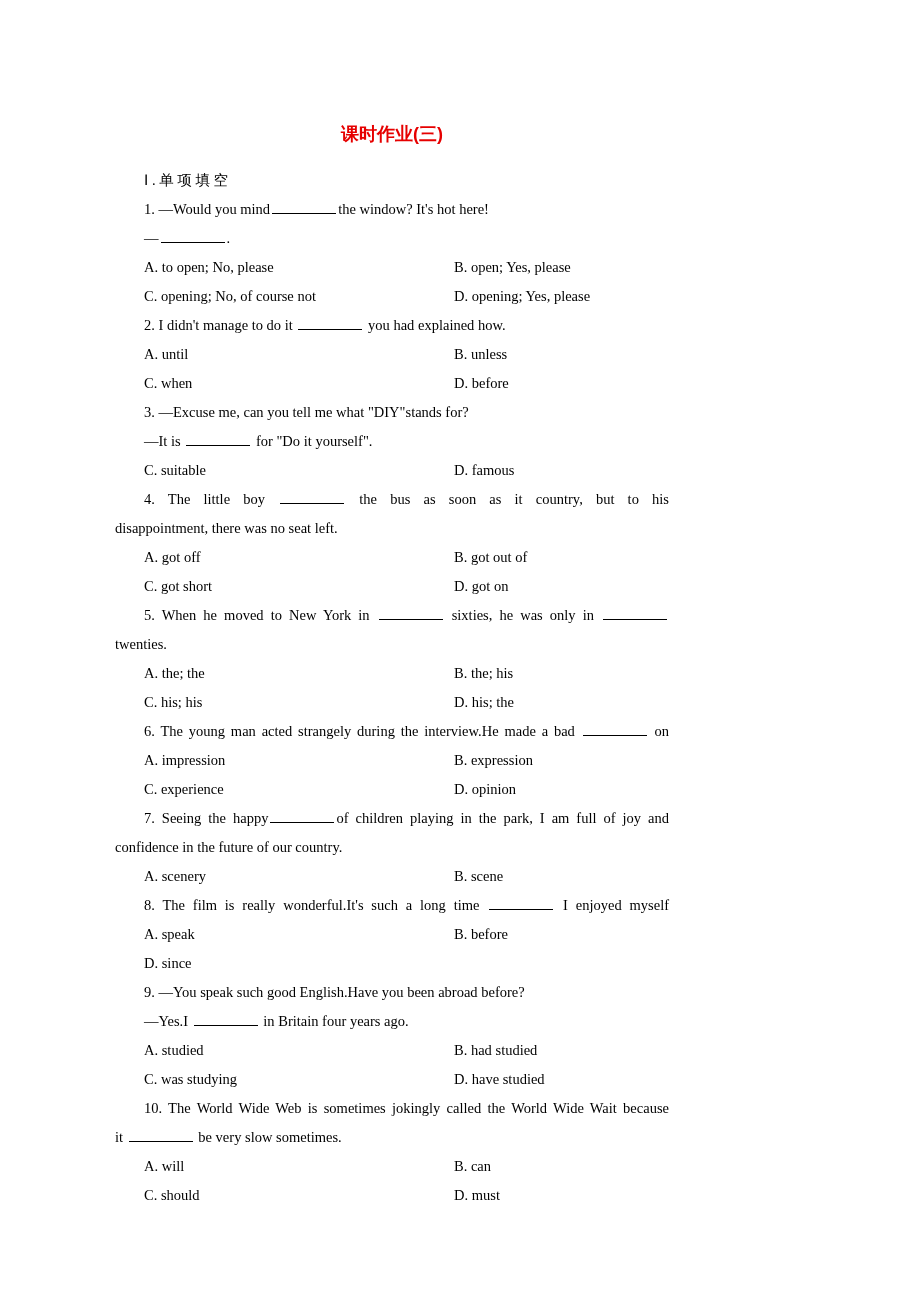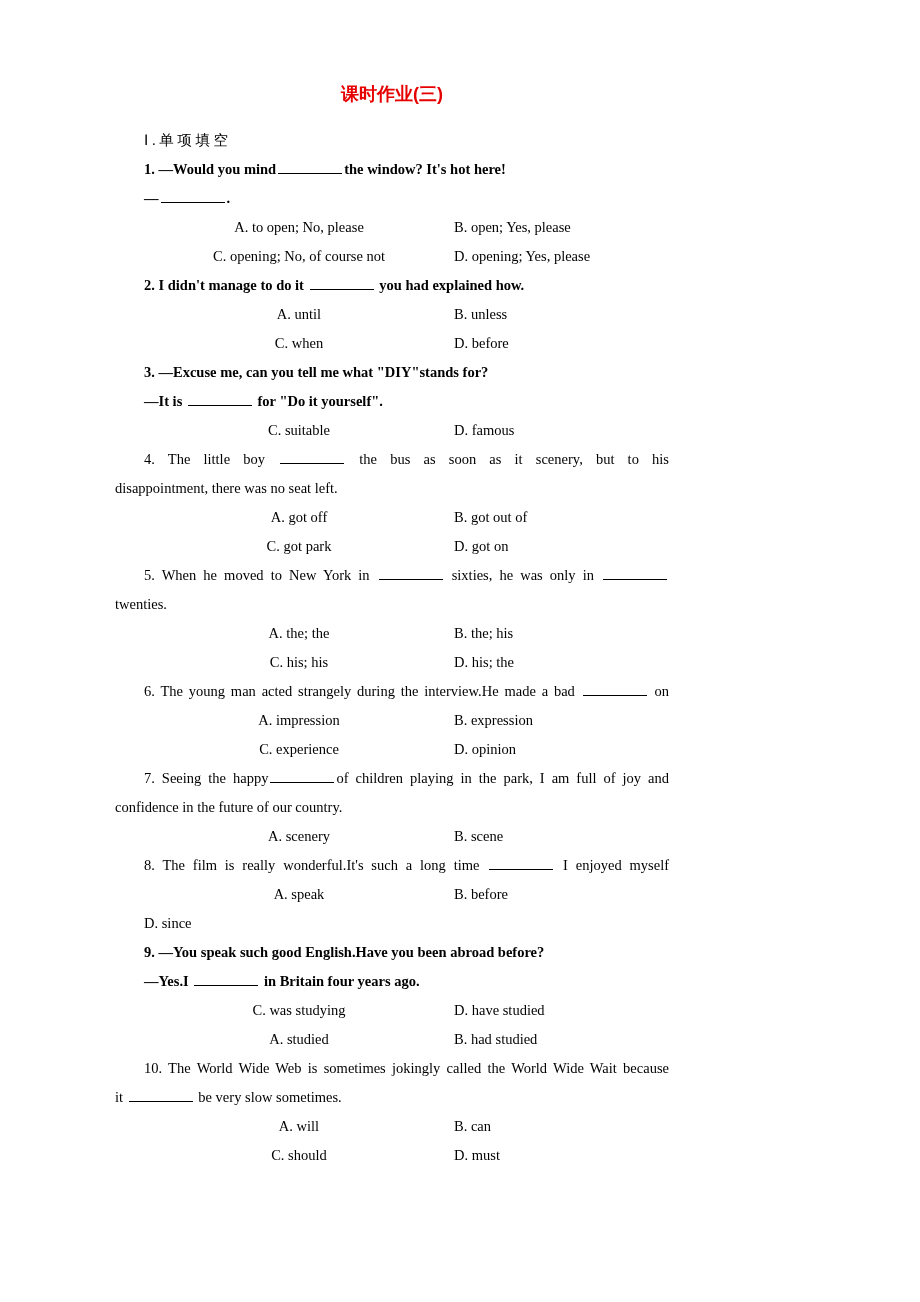--- a/index.html
+++ b/index.html
@@ -8,57 +8,56 @@
     background: #fff;
     font-family: "SimSun", "宋体", serif;
     font-size: 14.5px;
     line-height: 2;
     color: #000;
   }
   .page {
     width: 784px;
     height: 1302px;
     box-sizing: border-box;
-    padding: 76px 115px 80px 115px;
+    padding: 116px 115px 80px 115px;
     position: relative;
   }
   .title {
     text-align: center;
     color: #e60000;
     font-weight: bold;
     font-size: 18px;
     margin-bottom: 14px;
     font-family: "SimHei", "黑体", sans-serif;
   }
   .section-label {
     text-indent: 2em;
     letter-spacing: 0.25em;
   }
   .stem {
     text-indent: 2em;
     text-align: justify;
-    font-weight: bold;
   }
   .stem-justify {
     text-align: justify;
     text-align-last: justify; 
     text-indent: 2em;
   }
   .stem-cont {
     text-align: justify;
     text-indent: 0;
   }
   .options {
     display: flex;
     padding-left: 2em;
   }
   .options .col {
     flex: 0 0 auto;
   }
-  .options .colA { width: 310px; text-align: center; }
+  .options .colA { width: 310px; }
   .options .colB { width: auto; }
   .blank {
     display: inline-block;
     border-bottom: 1px solid #000;
     width: 64px;
     height: 0.9em;
     vertical-align: baseline;
     margin: 0 2px;
   }
 </style>
@@ -101,29 +100,29 @@
   <div class="stem">3. —Excuse me, can you tell me what "DIY"stands for?</div>
   <div class="stem">
     <span>—It is </span><span class="blank"></span><span> for "Do it yourself".</span>
   </div>
   <div class="options">
     <div class="col colA">C. suitable</div>
     <div class="col colB">D. famous</div>
   </div>
 
   <div class="stem-justify">
-    <span>4. The little boy </span><span class="blank"></span><span> the bus as soon as it scenery, but to his</span>
+    <span>4. The little boy </span><span class="blank"></span><span> the bus as soon as it country, but to his</span>
   </div>
   <div class="stem-cont">disappointment, there was no seat left.</div>
   <div class="options">
     <div class="col colA">A. got off</div>
     <div class="col colB">B. got out of</div>
   </div>
   <div class="options">
-    <div class="col colA">C. got park</div>
+    <div class="col colA">C. got short</div>
     <div class="col colB">D. got on</div>
   </div>
 
   <div class="stem-justify">
     <span>5. When he moved to New York in </span><span class="blank"></span><span> sixties, he was only in </span><span class="blank"></span>
   </div>
   <div class="stem-cont">twenties.</div>
   <div class="options">
     <div class="col colA">A. the; the</div>
     <div class="col colB">B. the; his</div>
@@ -163,26 +162,26 @@
   </div>
   <div class="options">
     <div class="col colB">D. since</div>
   </div>
 
   <div class="stem">9. —You speak such good English.Have you been abroad before?</div>
   <div class="stem">
     <span>—Yes.I </span><span class="blank"></span><span> in Britain four years ago.</span>
   </div>
   <div class="options">
+    <div class="col colA">A. studied</div>
+    <div class="col colB">B. had studied</div>
+  </div>
+  <div class="options">
     <div class="col colA">C. was studying</div>
     <div class="col colB">D. have studied</div>
-  </div>
-  <div class="options">
-    <div class="col colA">A. studied</div>
-    <div class="col colB">B. had studied</div>
   </div>
 
   <div class="stem-justify">10. The World Wide Web is sometimes jokingly called the World Wide Wait because</div>
   <div class="stem-cont">
     <span>it </span><span class="blank"></span><span> be very slow sometimes.</span>
   </div>
   <div class="options">
     <div class="col colA">A. will</div>
     <div class="col colB">B. can</div>
   </div>

